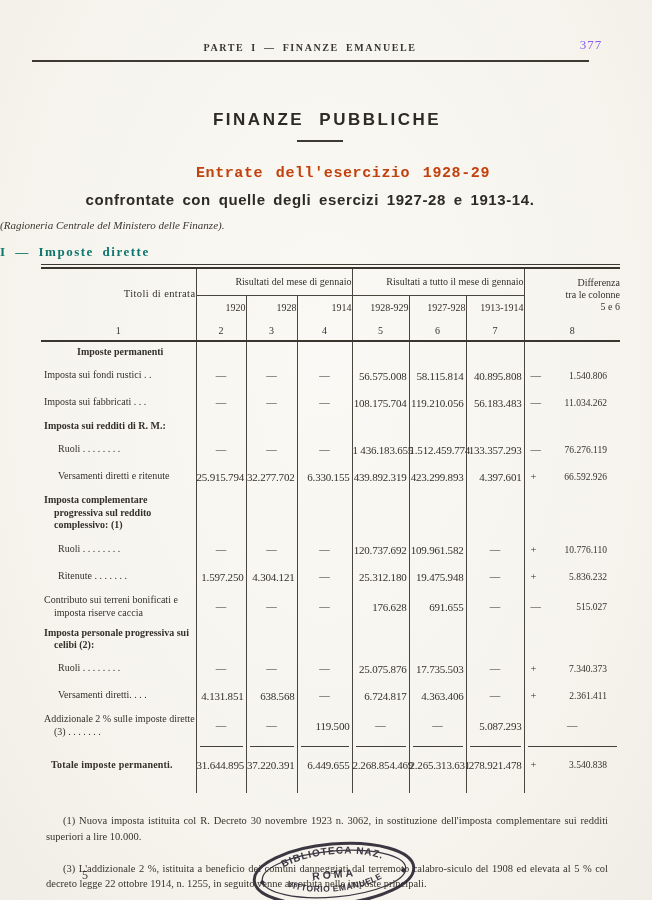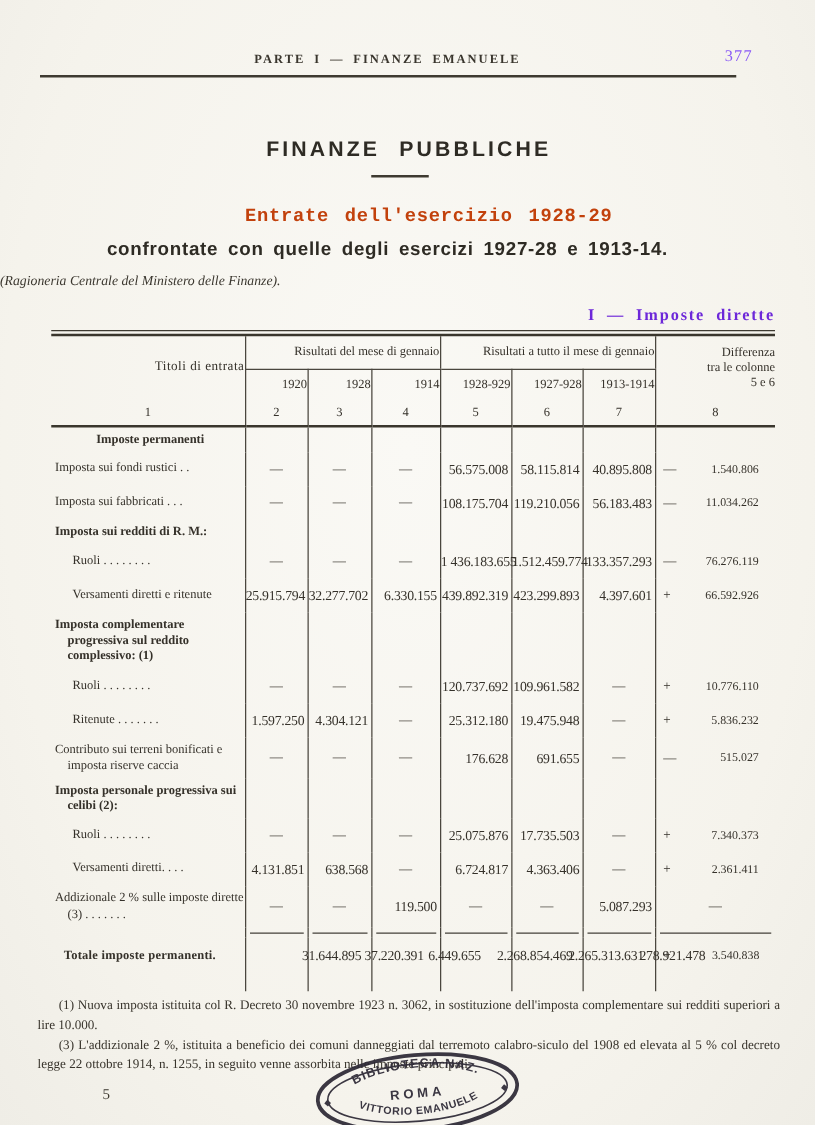--- a/index.html
+++ b/index.html
@@ -14,21 +14,21 @@
   
   .running-title{top:42px;left:0;width:620px;text-align:center;font-size:10px;font-weight:bold;letter-spacing:1.6px;word-spacing:3px;color:#3a362e;}
   .page-number{top:37px;left:566px;width:50px;text-align:center;font-size:13px;letter-spacing:1px;color:#8b5cf6;}
   .head-rule{top:60px;left:32px;width:557px;border-top:2px solid #3e3a31;height:0;}
   
   .doc-title{top:110px;left:0;width:620px;text-align:center;font-family:"Liberation Sans",sans-serif;font-weight:bold;font-size:17px;letter-spacing:2.5px;word-spacing:8px;color:#2e2b24;margin-left:17px;}
   .title-rule{top:140px;left:297px;width:46px;border-top:2px solid #3e3a31;height:0;}
   .subtitle1{top:165px;left:0;width:620px;text-align:center;font-family:Liberation Mono, monospace;font-weight:bold;font-size:15px;letter-spacing:.6px;word-spacing:3px;color:#c2410c;margin-left:33px;}
   .subtitle2{top:191px;left:0;width:620px;text-align:center;font-family:"Liberation Sans",sans-serif;font-weight:bold;font-size:15px;letter-spacing:.6px;word-spacing:3px;color:#2e2b24;}
   .source-note{top:219px;left:0;width:620px;text-align:left;font-style:italic;font-size:11px;color:#3a362e;}
-  .section-heading{top:244px;left:0;width:620px;text-align:right;font-weight:bold;font-size:13px;letter-spacing:1.5px;word-spacing:4px;color:#6d28d9;}
+  .section-heading{top:244px;left:0;width:620px;text-align:left;font-weight:bold;font-size:13px;letter-spacing:1.5px;word-spacing:4px;color:#0f766e;}
   
   .table-block{top:264px;left:41px;width:579px;}
   .toprule{height:2px;border-top:1px solid #3e3a31;border-bottom:2px solid #3a362d;margin-bottom:0;}
   table{width:579px;border-collapse:collapse;table-layout:fixed;}
   th,td{margin:0;padding:0;vertical-align:middle;font-weight:normal;}
   .bl{border-left:1px solid #4a463e;}
   thead th{font-size:10px;color:#35312a;text-align:right;line-height:1.2;}
   th.titoli{font-size:10.5px;letter-spacing:.4px;}
   th.grp{border-bottom:1px solid #4a463e;height:26px;}
   tr.yr th{height:24px;font-size:10px;}
@@ -41,27 +41,27 @@
   td.lbl.tot{font-weight:bold;padding-left:10px;text-indent:0;letter-spacing:.2px;}
   td.num{text-align:right;padding-right:2px;font-size:11px;white-space:nowrap;letter-spacing:-0.2px;}
   td.dash{text-align:center;font-size:10.5px;}
   td.diffcell{position:relative;text-align:right;padding-right:13px;font-size:9.5px;white-space:nowrap;}
   td.diffcell .sign{position:absolute;left:6px;top:50%;transform:translateY(-52%);font-size:10.5px;}
   .r-section td{height:20px;}
   .r-section.lines2 td{height:32px;}
   .r-section.lines3 td{height:46px;}
   .r-item td{height:27px;}
   .r-item.lines2 td{height:33px;}
-  .r-total td{height:30px;padding-left:45px;}
+  .r-total td{height:30px;}
   .r-rule td{height:8px;vertical-align:bottom;}
   .r-tail td{height:13px;}
   .sumrule{border-top:1px solid #44403a;margin:0 3px 3px 3px;height:0;}
   
   .footnotes{top:797px;left:30px;width:594px;font-size:10.5px;line-height:1.5;text-align:justify;color:#38342c;}
-  .footnotes p{margin:0;text-indent:17px;}
+  .footnotes p{margin:16px;text-indent:17px;}
   
   .signature-number{top:868px;left:82px;font-size:12px;color:#3a362e;}
   
   .stamp{top:840px;left:249px;width:170px;height:68px;transform:rotate(-5deg);opacity:.93;}
   .stamp svg{display:block;}
 </style>
 </head>
 <body>
 
 <div class="abs running-title">PARTE I — FINANZE EMANUELE</div>

